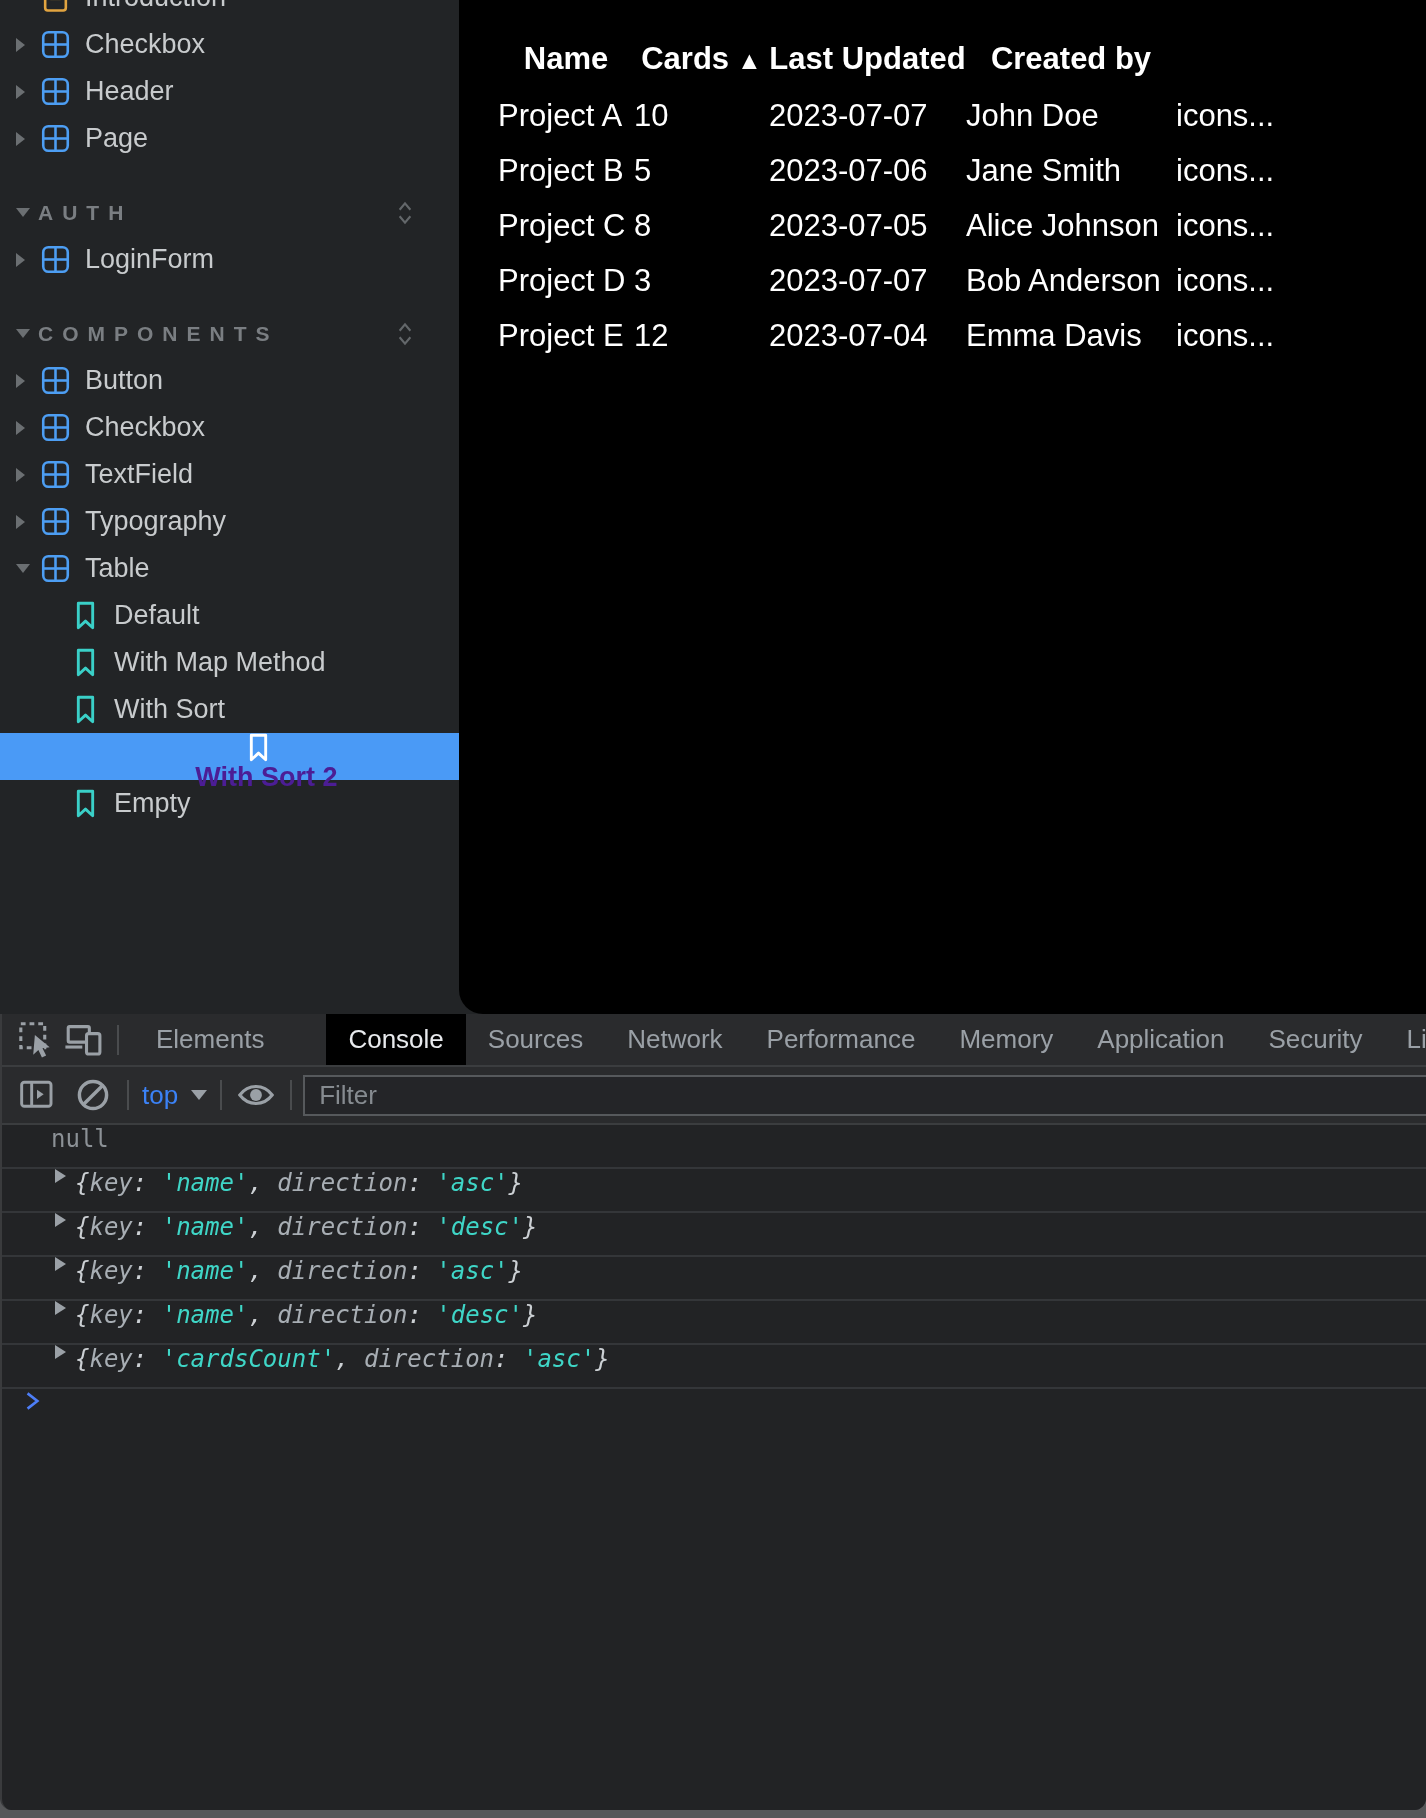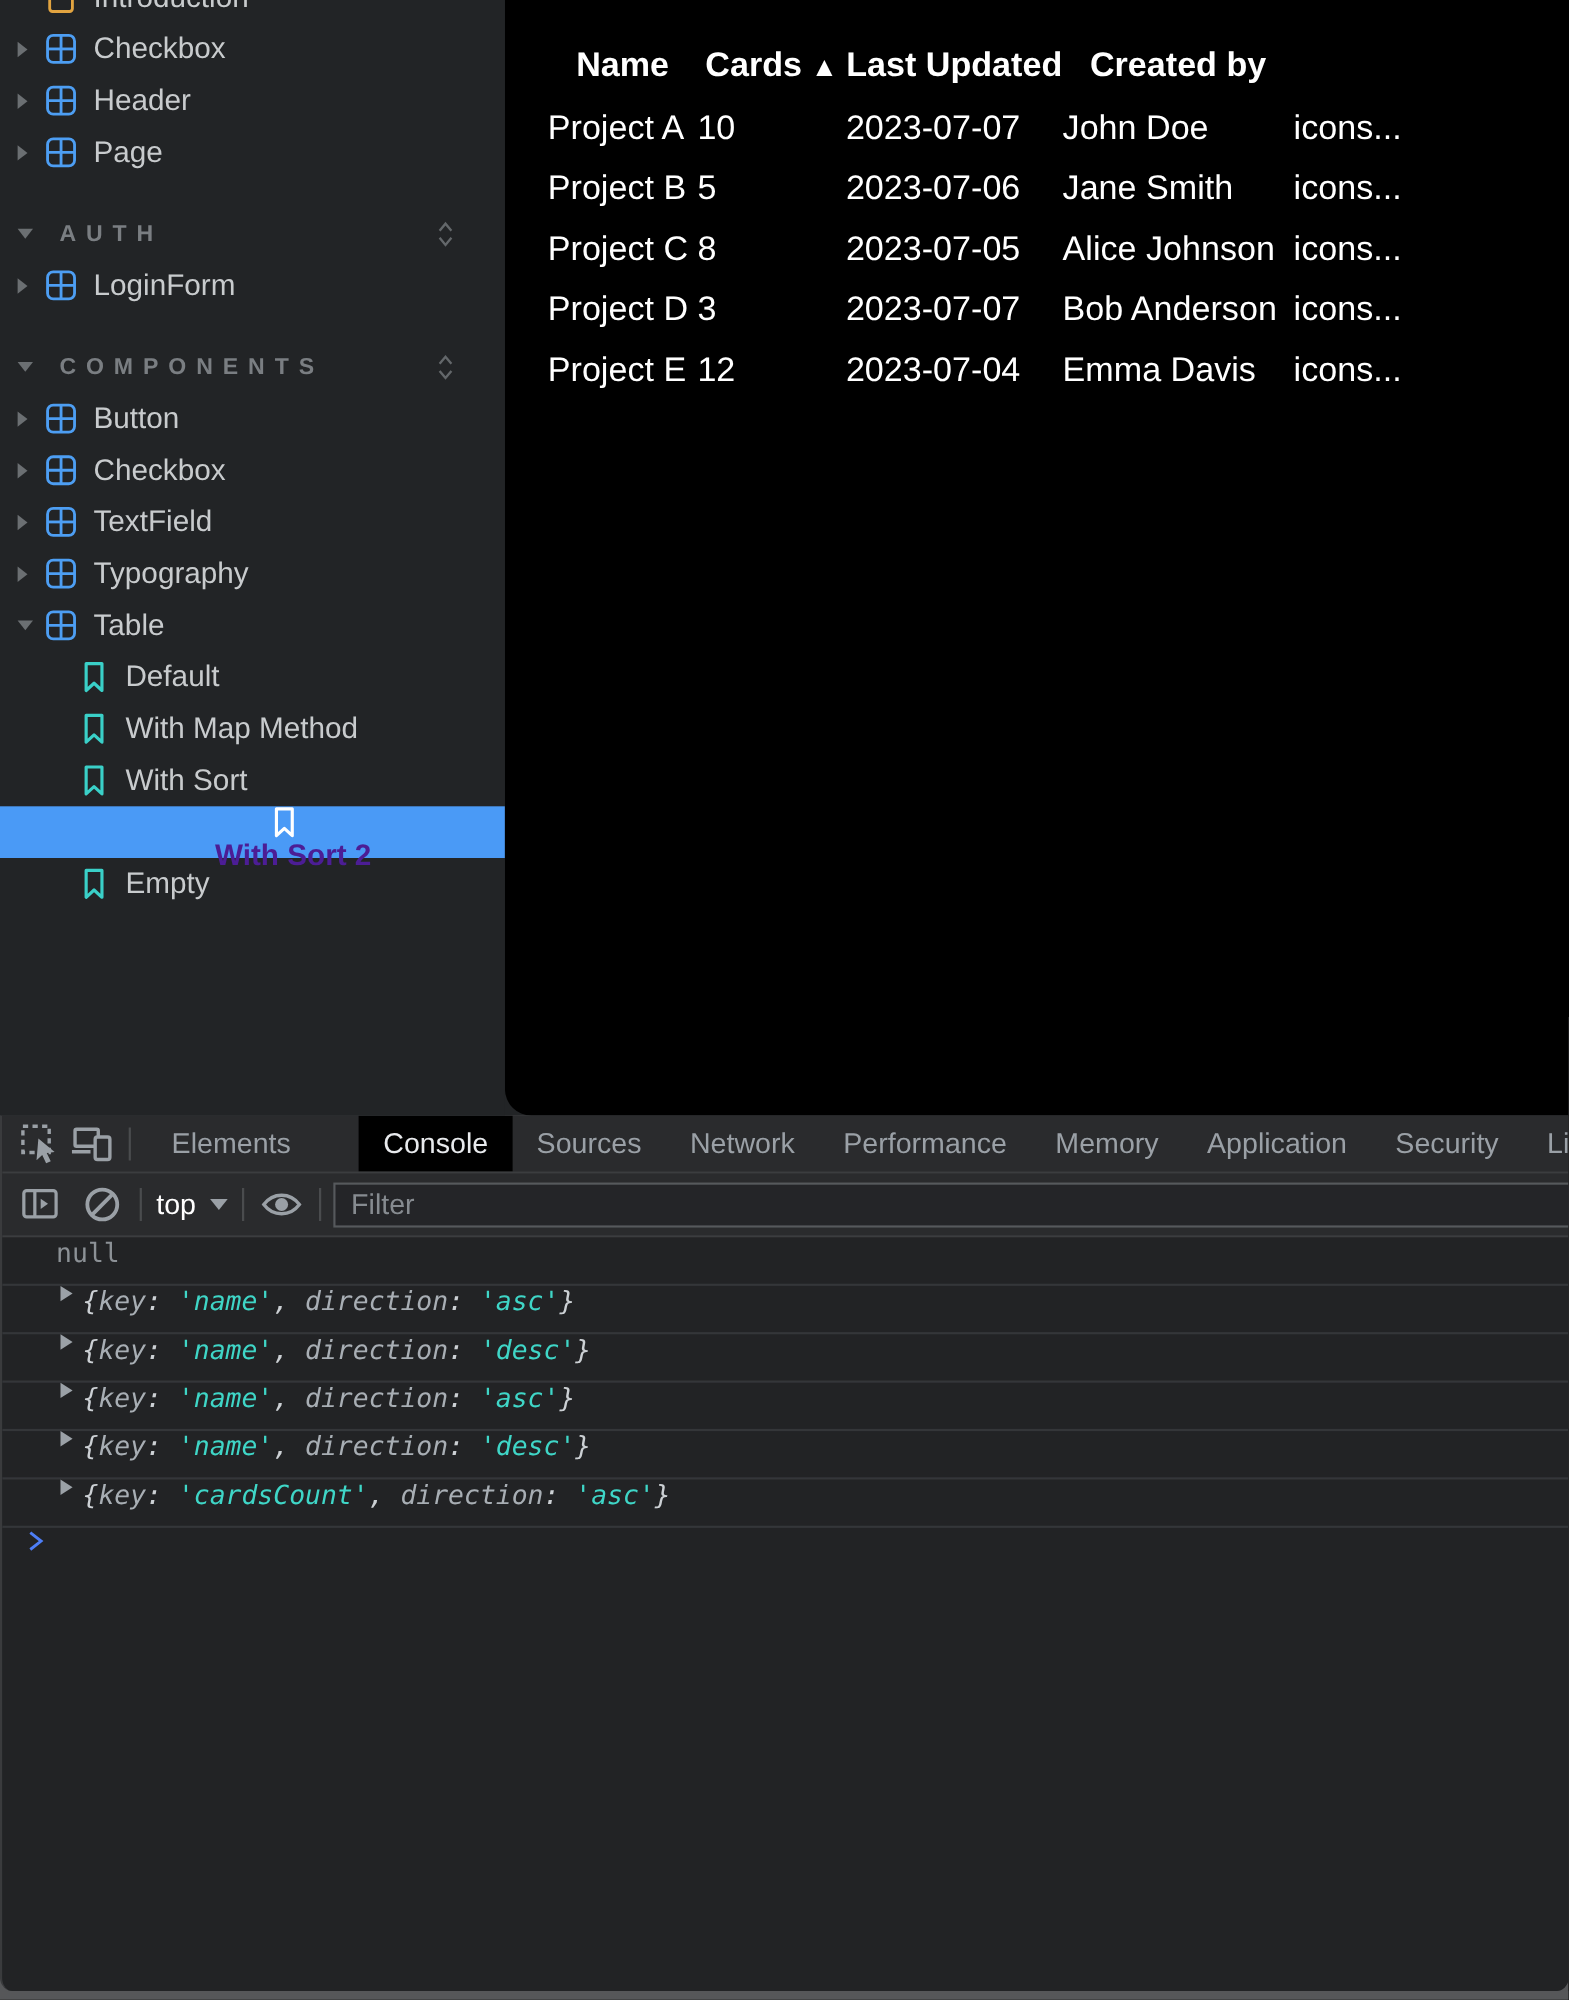--- a/index.html
+++ b/index.html
@@ -24,21 +24,21 @@
   .sb-item.cut{margin-top:-26px;}
   .caret-box{width:24px;flex:0 0 24px;display:flex;align-items:center;}
   .caret-right{width:0;height:0;border-top:7px solid transparent;border-bottom:7px solid transparent;border-left:9px solid #6b6f72;}
   .caret-down{width:0;height:0;border-left:7px solid transparent;border-right:7px solid transparent;border-top:9px solid #6b6f72;}
   .sb-icon{width:31px;height:31px;flex:0 0 31px;margin-right:14px;display:flex;align-items:center;justify-content:center;}
   .sb-section{
     height:47px;margin-top:27px;display:flex;align-items:center;
     padding-left:16px;position:relative;cursor:pointer;
   }
   .sb-section .label{
-    font-size:21px;font-weight:700;letter-spacing:9px;color:#7a7e82;margin-left:24px;
+    font-size:21px;font-weight:700;letter-spacing:9px;color:#7a7e82;margin-left:8px;
   }
   .sb-updown{position:absolute;right:44px;top:9px;}
   .sb-story{
     height:47px;display:flex;align-items:center;
     padding-left:74px;font-size:27px;color:#c8cbcd;cursor:pointer;
   }
   .sb-story .sb-bm{width:23px;height:29px;flex:0 0 23px;margin-right:17px;display:flex;align-items:center;}
   .sb-story.selected{background:var(--accent-blue,#4a9af6);color:#4c1d95;font-weight:700;flex-direction:column;}
   .preview{
     flex:1;background:#000;border-bottom-left-radius:24px;
@@ -80,21 +80,21 @@
     display:flex;align-items:center;padding:0 22px;font-size:26px;
     color:#9aa0a6;white-space:nowrap;cursor:pointer;
   }
   .dt-tab.active{background:#000;color:#e8eaed;margin-left:40px;}
   .dt-toolbar{
     height:58px;flex:0 0 58px;display:flex;align-items:center;
     padding-left:12px;border-bottom:2px solid #3b3d3f;background:#2a2b2d;
   }
   .dt-context{
     display:flex;align-items:center;margin:0 2px;cursor:pointer;
-    font-size:26px;font-weight:500;color:#ffffff;
+    font-size:26px;font-weight:500;color:#3b82f6;
   }
   .dt-context .dd{width:0;height:0;border-left:8px solid transparent;border-right:8px solid transparent;border-top:10px solid #9aa0a6;margin-left:13px;}
   .dt-filter{
     flex:1;height:41px;margin-right:-2px;
     background:#242528;border:2px solid #56595c;
     color:#e8eaed;font-size:26px;font-family:"Liberation Sans",sans-serif;
     padding:0 14px;outline:none;
   }
   .dt-filter::placeholder{color:#868b90;}
   .dt-console{

